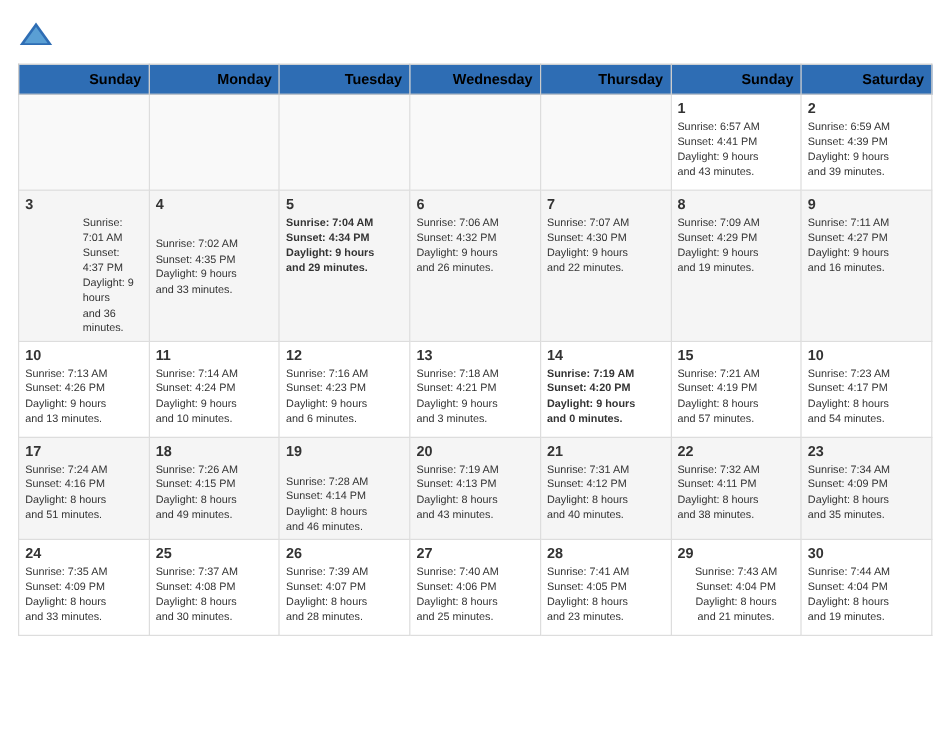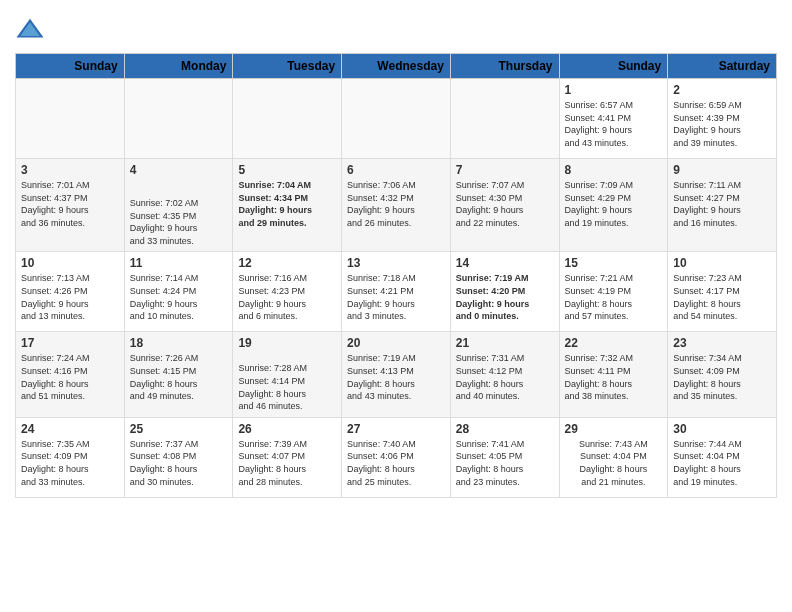--- a/index.html
+++ b/index.html
@@ -142,21 +142,21 @@
             <span class="day-number">2</span>
             <div class="day-info" style="white-space: pre-line;">Sunrise: 6:59 AM
 Sunset: 4:39 PM
 Daylight: 9 hours
 and 39 minutes.</div>
           </td>
         </tr>
         <tr>
           <td>
             <span class="day-number">3</span>
-            <div class="day-info" style="white-space: pre-line;">Sunrise: 7:01 AM
+            <div class="day-info" style="white-space: pre-line; margin-left: 48px;">Sunrise: 7:01 AM
 Sunset: 4:37 PM
 Daylight: 9 hours
 and 36 minutes.</div>
           </td>
           <td>
             <span class="day-number">4</span>
             <div class="day-info" style="white-space: pre-line; margin-top: 20px;">Sunrise: 7:02 AM
 Sunset: 4:35 PM
 Daylight: 9 hours
 and 33 minutes.</div>

